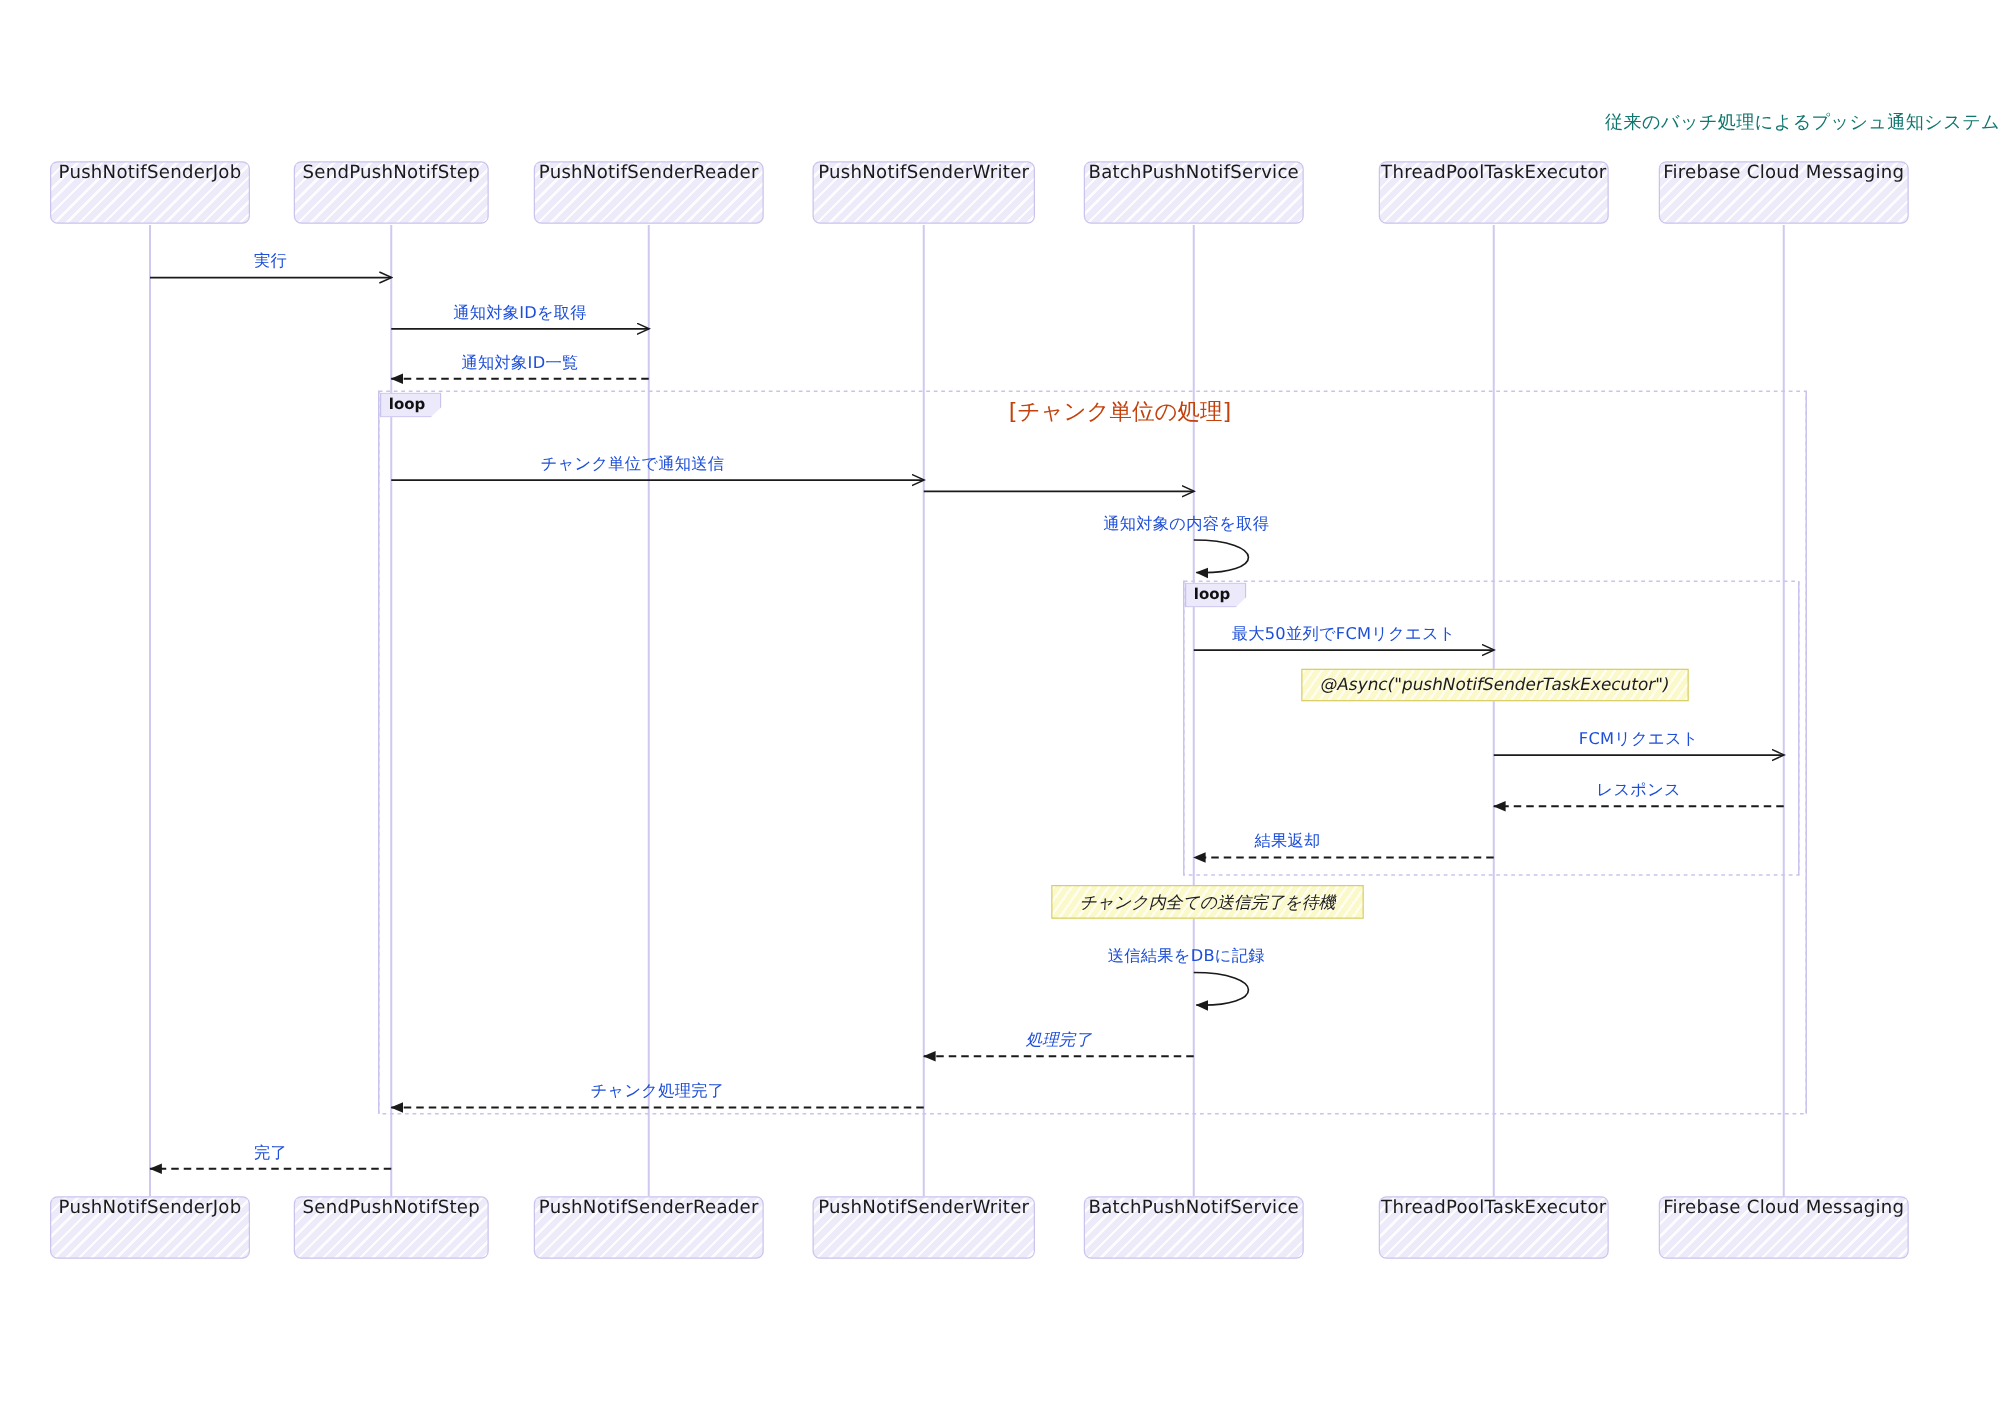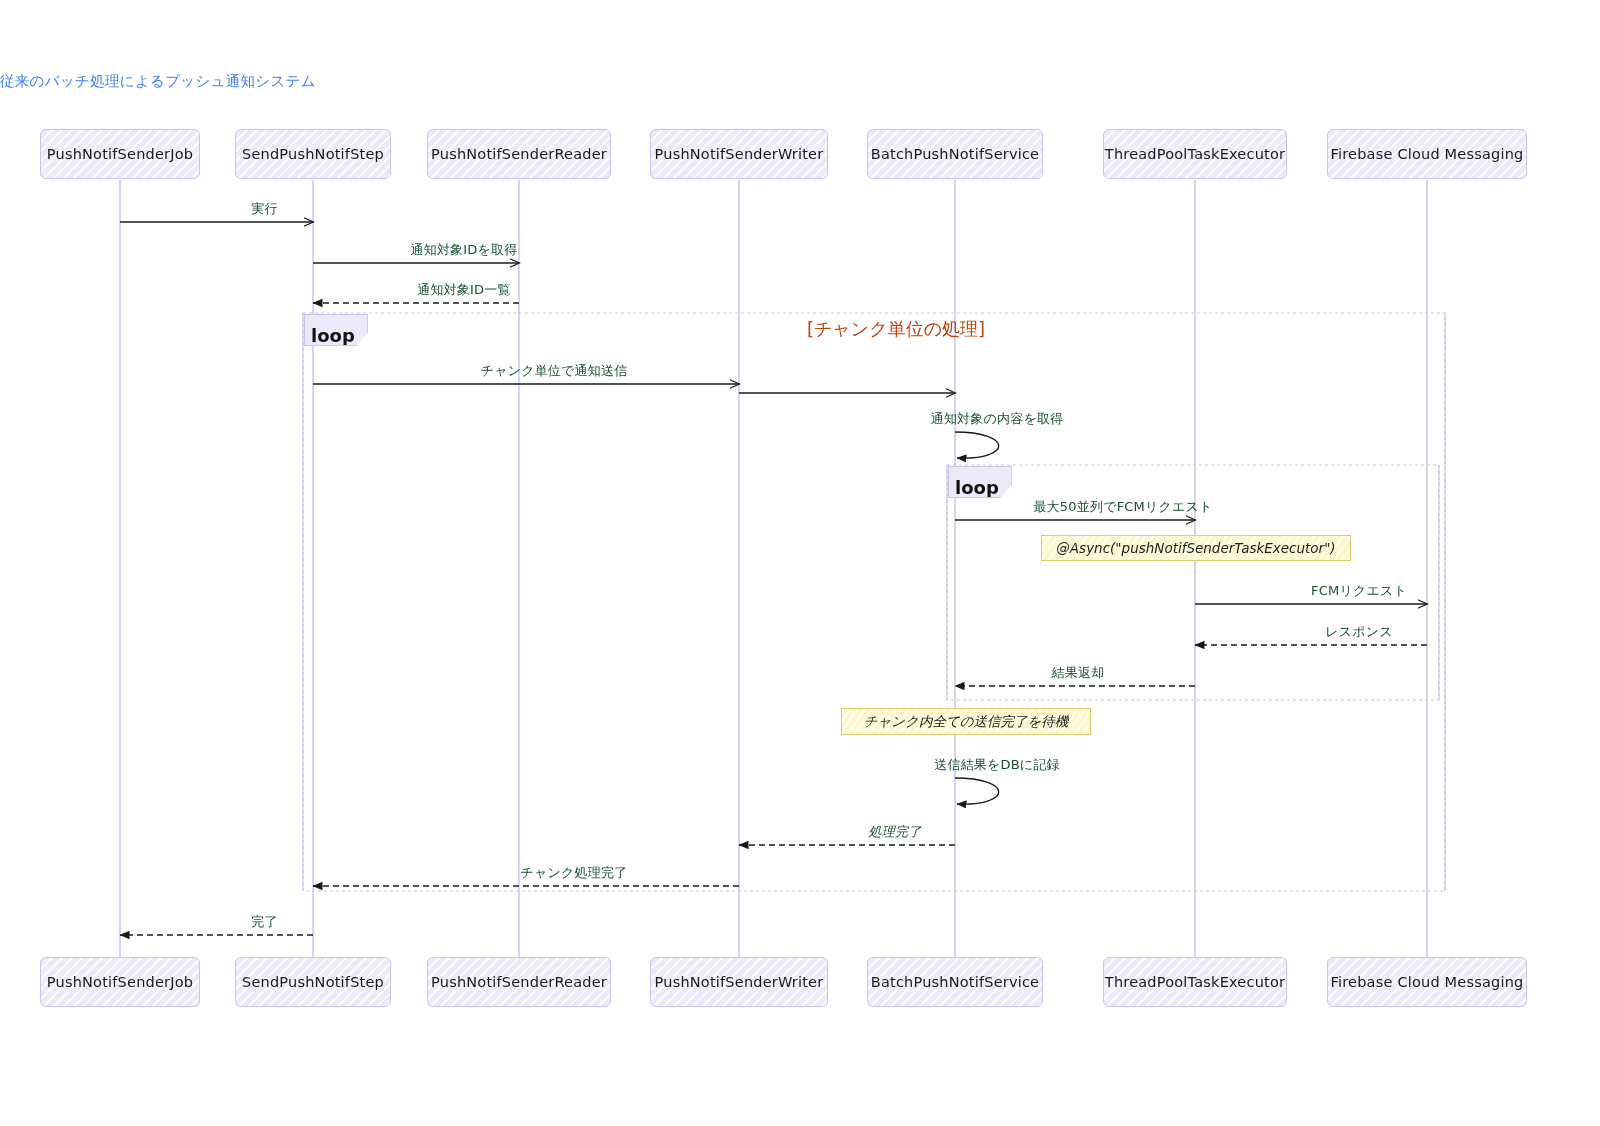--- a/index.html
+++ b/index.html
@@ -5,54 +5,54 @@
   html,body{margin:0;padding:0;background:#ffffff;}
   body{
     width:1600px;height:1126px;position:relative;overflow:hidden;
     font-family:"DejaVu Sans","Liberation Sans",sans-serif;
     color:#1f1f1f;
   }
   #stage{position:absolute;left:0;top:0;width:1600px;height:1126px;}
   svg{position:absolute;left:0;top:0;width:1600px;height:1126px;overflow:visible;}
 
   .diagram-title{
-    position:absolute;text-align:left;width:100%;top:72px;left:0;
-    font-size:14.5px;color:#3b82f6;letter-spacing:0.3px;
+    position:absolute;text-align:right;width:100%;top:88px;left:0;
+    font-size:14.5px;color:#0f766e;letter-spacing:0.3px;
   }
 
   
   .pbox{
     position:absolute;box-sizing:border-box;
     border:1px solid #c9c4ee;border-radius:6px;
     background:#edeafa;
-    display:flex;align-items:center;justify-content:center;
+    display:flex;justify-content:center;
     font-size:14.5px;color:#1a1a1a;letter-spacing:0.2px;
     overflow:hidden;
   }
   .pbox .hatch{
     position:absolute;left:0;top:0;right:0;bottom:0;
     background:repeating-linear-gradient(135deg,
        rgba(255,255,255,0.85) 0px, rgba(255,255,255,0.85) 2px,
        rgba(255,255,255,0) 2px, rgba(255,255,255,0) 7px);
     pointer-events:none;
   }
   .pbox .plabel{position:relative;z-index:2;white-space:nowrap;padding:0 6px;}
 
   
   .msg{
-    position:absolute;font-size:13px;color:#14532d;white-space:nowrap;
-    transform:translateX(-50%);letter-spacing:0.2px;margin-left:48px;
+    position:absolute;font-size:13px;color:#1d4ed8;white-space:nowrap;
+    transform:translateX(-50%);letter-spacing:0.2px;
   }
 
   
   .fraglabel{
     position:absolute;box-sizing:border-box;
     background:#eceafa;border:1px solid #c9c4ee;
-    font-size:18px;font-weight:bold;color:#111;
-    padding:14px 12px 3px 6px;line-height:13px;
+    font-size:12px;font-weight:bold;color:#111;
+    padding:2px 12px 3px 6px;line-height:13px;
     clip-path:polygon(0 0,100% 0,100% 58%,82% 100%,0 100%);
     overflow:hidden;
     text-align:center;
   }
   .fragcond{
     position:absolute;font-size:18px;color:#c2410c;white-space:nowrap;
     transform:translateX(-50%);
   }
 
   

